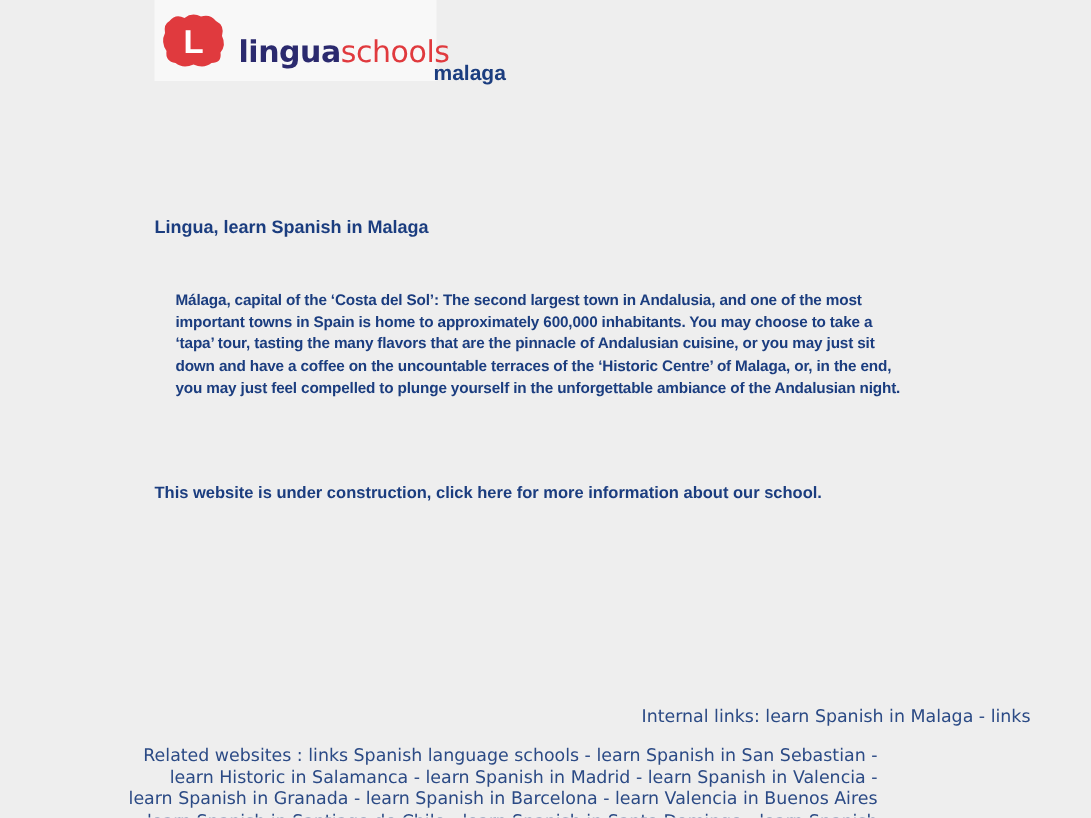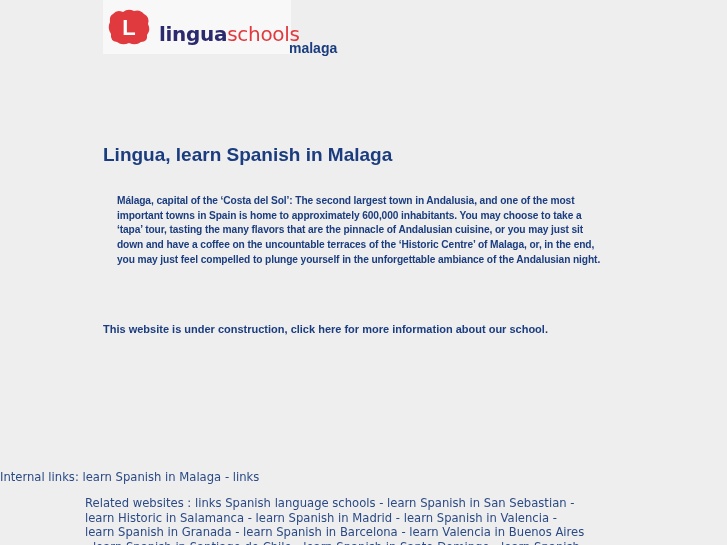--- a/index.html
+++ b/index.html
@@ -59,21 +59,21 @@
       font-size: 14px;
       font-weight: bold;
       color: #1b3d7f;
       white-space: nowrap;
     }
     .title {
       position: absolute;
       left: 103px;
       top: 144px;
       margin: 0;
-      font-size: 19px;
+      font-size: 12px;
       font-weight: bold;
       color: #1b3d7f;
       white-space: nowrap;
     }
     .intro {
       position: absolute;
       left: 103px;
       top: 180px;
       width: 490px;
       margin: 14px;
@@ -91,21 +91,21 @@
       font-size: 11px;
       font-weight: bold;
       color: #1b3d7f;
       white-space: nowrap;
     }
     .construction a { color: #1b3d7f; text-decoration: none; }
     .footer {
       position: absolute;
       left: 0;
       width: 687px;
-      text-align: left;
+      text-align: right;
       font-family: "DejaVu Sans", sans-serif;
       font-size: 11.6px;
       color: #2b4a85;
     }
     .footer a { color: #2b4a85; text-decoration: none; }
     .internal { top: 470px; }
     .related { top: 496px; line-height: 14.6px; left: 85px; width: 500px; }
   </style>
 </head>
 <body>

